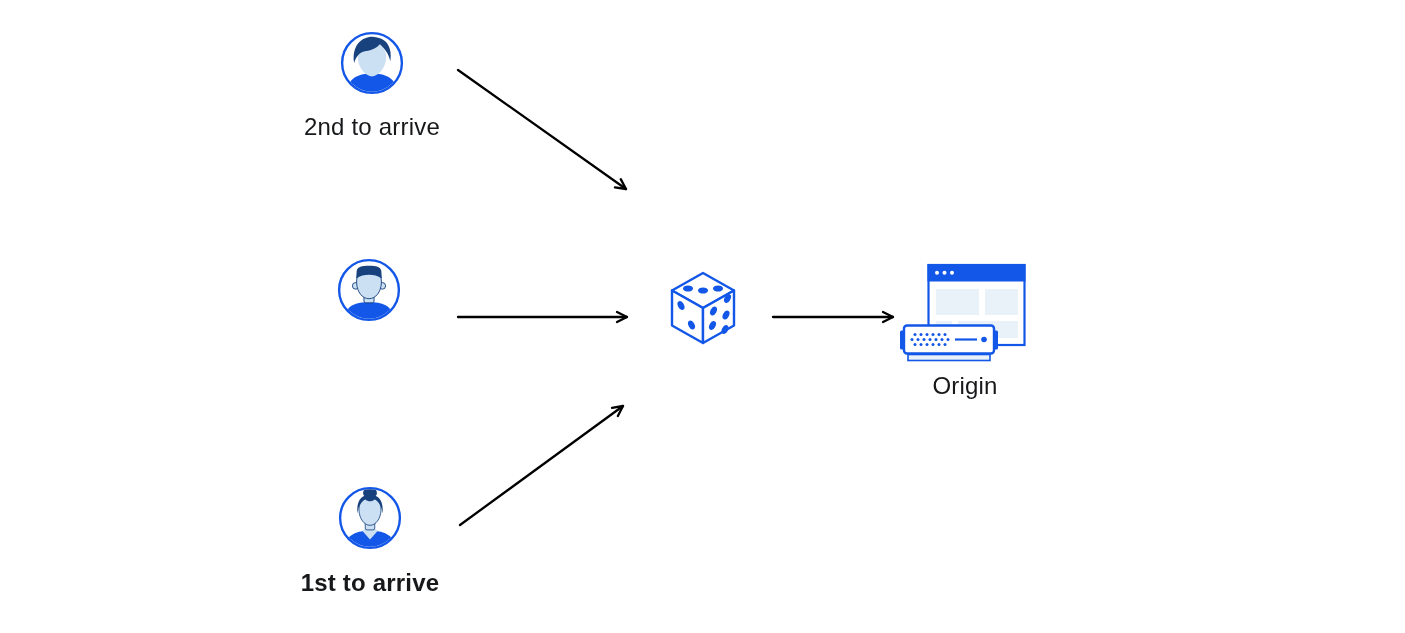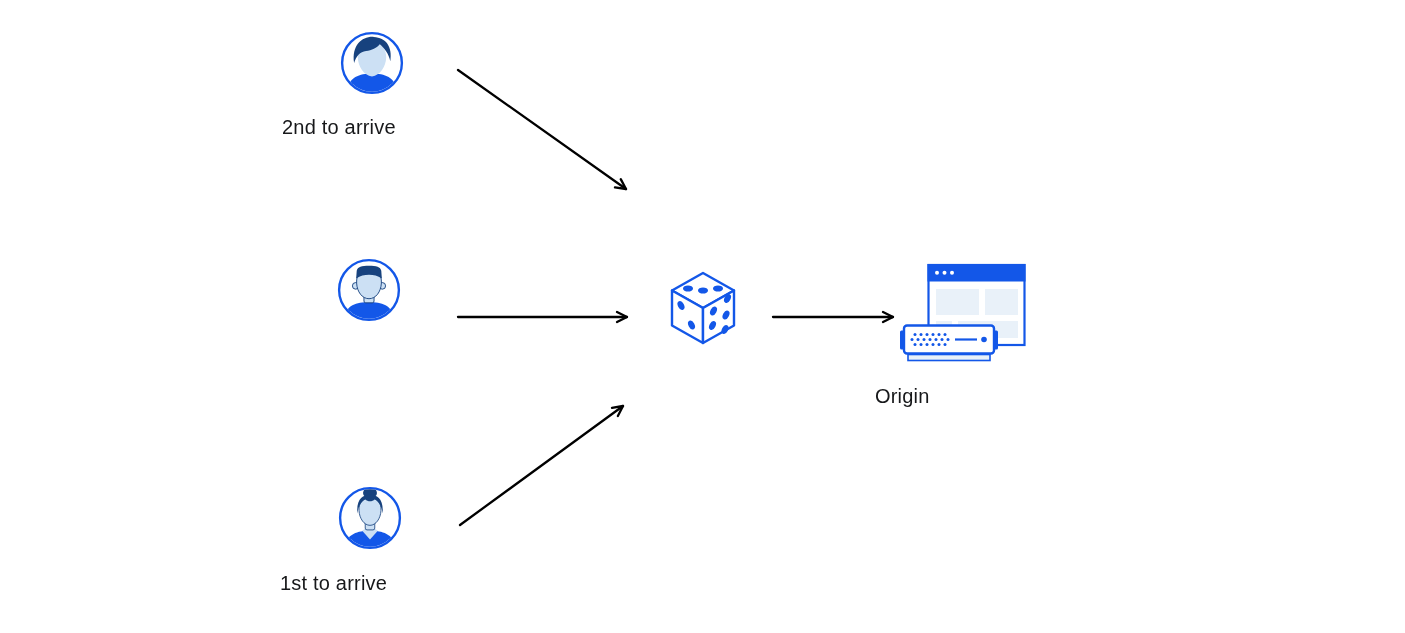--- a/index.html
+++ b/index.html
@@ -3,22 +3,22 @@
 <meta charset="utf-8">
 <style>
   html,body{margin:0;padding:0;}
   body{background:#fff;font-family:"Liberation Sans",sans-serif;}
   .stage{
     position:relative;width:1405px;height:633px;overflow:hidden;
     background:var(--bg,#ffffff);
   }
   .abs{position:absolute;}
   .node-label{
-    position:absolute;width:180px;text-align:left;
-    font-size:20px;line-height:24px;color:var(--text_black,#17181a);
+    position:absolute;width:180px;text-align:center;
+    font-size:24px;line-height:24px;color:var(--text_black,#17181a);
     letter-spacing:.2px;
   }
   
   .fa{fill:var(--accent_blue,#1357e8);}
   .fn{fill:var(--navy,#17427e);}
   .ff{fill:var(--face_blue,#cce0f4);}
   .fp{fill:var(--pale_blue,#e9f1f9);}
   .fw{fill:#ffffff;}
   .sa{stroke:var(--accent_blue,#1357e8);}
   .sn{stroke:var(--navy,#17427e);}
@@ -92,21 +92,21 @@
         <rect class="ff sn" x="30.8" y="37" width="10.4" height="12" rx="2" stroke-width="0.9"></rect>
         <path class="ff sn" stroke-width="0.9" d="M36,13.5 C44,13.5 48.5,19.5 48,28 C47.5,36.5 42.5,44 36,44
                  C29.5,44 24.5,36.5 24,28 C23.5,19.5 28,13.5 36,13.5 Z"></path>
         <ellipse class="fn" cx="36" cy="8.6" rx="7.6" ry="6"></ellipse>
         <path class="fn" d="M22.3,31 C20.8,15.5 28,10.5 36,10.5 C44,10.5 51.2,15.5 49.7,31
                              C48.6,22.5 45.2,17.6 41,15.8 C38.8,18.4 33.2,18.4 31,15.8
                              C26.8,17.6 23.4,22.5 22.3,31 Z"></path>
       </g>
     </svg>
   </div>
-  <div class="node-label" style="left:280px;top:571px;">1st to arrive</div>
+  <div class="node-label" style="left:280px;top:571px;font-weight:bold;">1st to arrive</div>
 
   <div class="abs" style="left:668px;top:270px;">
     <svg width="70" height="76" viewBox="0 0 70 76" aria-hidden="true">
       <g class="fw sa" stroke-width="2.4" stroke-linejoin="round">
         <path d="M35,3 L66,20.5 L35,38 L4,20.5 Z"></path>
         <path d="M4,20.5 L35,38 L35,73 L4,55.5 Z"></path>
         <path d="M66,20.5 L35,38 L35,73 L66,55.5 Z"></path>
       </g>
       <g class="fa">
 
@@ -161,15 +161,15 @@
           <circle cx="23" cy="82.5" r="1.5"></circle>
         <circle cx="29" cy="82.5" r="1.5"></circle>
           <circle cx="35" cy="82.5" r="1.5"></circle>
         <circle cx="41" cy="82.5" r="1.5"></circle>
           <circle cx="47" cy="82.5" r="1.5"></circle>
       </g>
       <line class="sa" x1="57" y1="77.5" x2="79" y2="77.5" stroke-width="2.2"></line>
       <circle class="fa" cx="86" cy="77.5" r="2.8"></circle>
     </svg>
   </div>
-  <div class="node-label" style="left:875px;top:384px;">Origin</div>
+  <div class="node-label" style="left:875px;top:374px;">Origin</div>
 
 </div>
 
 </body></html>

